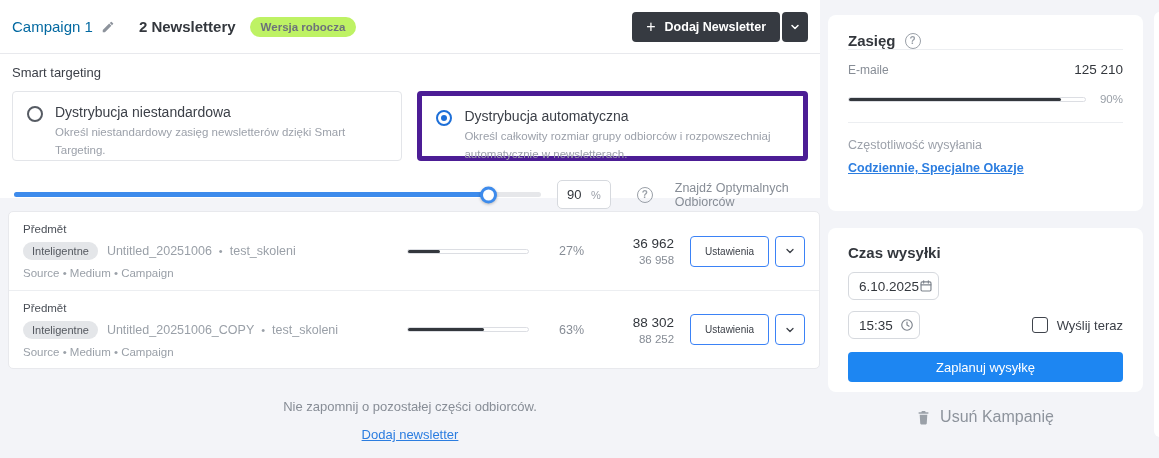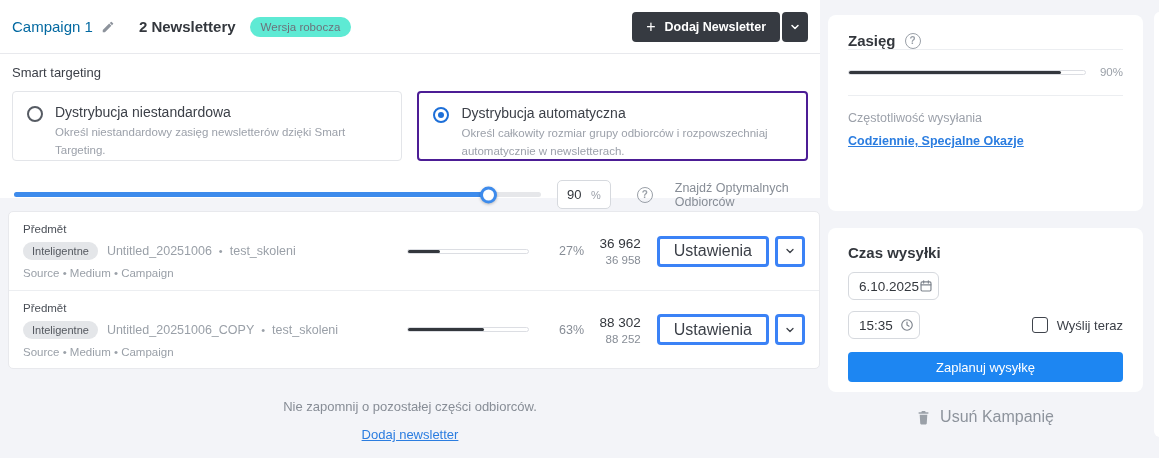--- a/index.html
+++ b/index.html
@@ -13,31 +13,31 @@
   }
   svg { display:block; }
 
   
   .left-col { position:absolute; left:0; top:0; width:820px; height:458px; }
   .top-panel { background:#fff; height:198px; }
   .hdr { display:flex; align-items:center; height:54px; padding:0 12px; border-bottom:1px solid #e8e9ed; }
   .hdr-title { font-size:15px; font-weight:400; color:#0369a1; }
   .pencil { margin-left:8px; cursor:pointer; }
   .hdr-count { font-size:15px; font-weight:700; color:#33373d; margin-left:24px; }
-  .pill { background:#5eead4; color:#6d727b; font-size:11.5px; border-radius:11px; padding:4px 11px; margin-left:14px; }
+  .pill { background:#bef264; color:#6d727b; font-size:11.5px; border-radius:11px; padding:4px 11px; margin-left:14px;font-weight:bold; }
   .hdr-spacer { flex:1; }
   .btn-dark { background:#363a41; color:#fff; border:none; border-radius:4px; height:30px; display:flex; align-items:center; font-size:12.5px; font-weight:700; padding:0 14px; cursor:pointer; font-family:inherit; }
   .btn-dark .plus { font-size:16px; font-weight:400; margin-right:9px; line-height:1; }
   .btn-dark-chev { background:#363a41; border:none; border-radius:4px; height:30px; width:26px; margin-left:2px; display:flex; align-items:center; justify-content:center; cursor:pointer; }
 
   .st-body { padding:11px 12px 0 12px; }
   .st-title { font-size:13px; font-weight:500; color:#3c4048; margin-bottom:11px; }
   .opt-row { display:flex; gap:15px; }
   .opt-card { background:#fff; border:1px solid #e3e5e9; border-radius:4px; width:397px; height:70px; padding:12px 14px; display:flex; cursor:pointer; }
-  .opt-card.selected { border:2px solid #4c1d95; }
+  .opt-card.selected { border:5px solid #4c1d95; }
   .radio { width:16px; height:16px; border-radius:50%; border:2px solid #565b63; flex:none; margin-top:2px; position:relative; }
   .radio.on { border-color:#1d6fd8; }
   .radio.on::after { content:""; position:absolute; left:3px; top:3px; width:6px; height:6px; border-radius:50%; background:#1d6fd8; }
   .opt-texts { margin-left:12px; }
   .opt-label { font-size:14px; color:#3c4048; margin-bottom:4px; }
   .opt-desc { font-size:11.5px; color:#9ca1aa; line-height:1.55; }
 
   .slider-row { display:flex; align-items:center; margin-top:19px; padding-right:2px; }
   .slider { position:relative; width:527px; height:5px; border-radius:3px; background:#e6e7ea; flex:none; margin-left:2px; cursor:pointer; }
   .slider-fill { position:absolute; left:0; top:0; height:5px; border-radius:3px; background:#3d8bec; }
@@ -58,21 +58,21 @@
   .badge-pill { background:#e4e6e9; color:#54585f; font-size:11px; border-radius:10px; padding:3px 9px; margin-right:9px; }
   .nl-name, .nl-tag { font-size:12.5px; color:#9aa0a8; }
   .bullet { color:#9aa0a8; font-size:11px; margin:0 7px; }
   .nl-meta { font-size:11.5px; color:#9aa0a8; }
   .mini-track { width:122px; height:5px; border:1px solid #dcdee3; background:#fff; border-radius:3px; position:relative; flex:none; margin-left:8px; }
   .mini-fill { position:absolute; left:0; top:0; bottom:0; background:#33373d; border-radius:3px; }
   .mini-label { font-size:12.5px; color:#878d96; margin-left:30px; width:34px; }
   .nl-counts { margin-left:auto; text-align:right; margin-right:16px; }
   .count-primary { font-size:13.5px; color:#33373d; margin-bottom:3px; }
   .count-secondary { font-size:11.5px; color:#878d96; }
-  .btn-light { background:#fff; border:3px solid #3b82f6; border-radius:4px; height:31px; padding:0 14px; font-size:16px; color:#3c4048; cursor:pointer; font-family:inherit; }
+  .btn-light { background:#fff; border:1px solid #3b82f6; border-radius:4px; height:31px; padding:0 14px; font-size:10px; color:#3c4048; cursor:pointer; font-family:inherit; }
   .btn-chev { width:30px; padding:0; margin-left:6px; display:inline-flex; align-items:center; justify-content:center; }
 
   .foot-note { position:absolute; left:0; top:398px; width:820px; text-align:center; }
   .foot-line { font-size:13px; color:#878d96; line-height:1.4; }
   .foot-link { display:inline-block; margin-top:11px; font-size:13px; color:#2b7de0; text-decoration:underline; cursor:pointer; }
 
   
   .card { position:absolute; background:#fff; border-radius:8px; left:828px; width:315px; padding:0 20px; }
   .reach-card { top:15px; height:196px; }
   .card-h { display:flex; align-items:center; font-size:15px; font-weight:600; color:#33373d; }
@@ -239,20 +239,24 @@
     <span class="foot-link">Dodaj newsletter</span>
   </div>
 </div>
 
 <div class="card reach-card">
   <div class="card-h">
     <span>Zasięg</span>
     <span class="help">?</span>
   </div>
   <div class="rule"></div>
+  <div class="kv" style="margin-top:12px;">
+    <span class="kv-label">E-maile</span>
+    <span class="v-med">125 210</span>
+  </div>
   <div class="reach-bar-row">
     <div class="reach-track">
       <div class="reach-fill" style="width: 90%;"></div>
     </div>
     <span class="reach-pct">90%</span>
   </div>
   <div class="rule" style="margin-top:17px;"></div>
   <div class="freq-label">Częstotliwość wysyłania</div>
   <span class="freq-link">Codziennie, Specjalne Okazje</span>
 </div>

